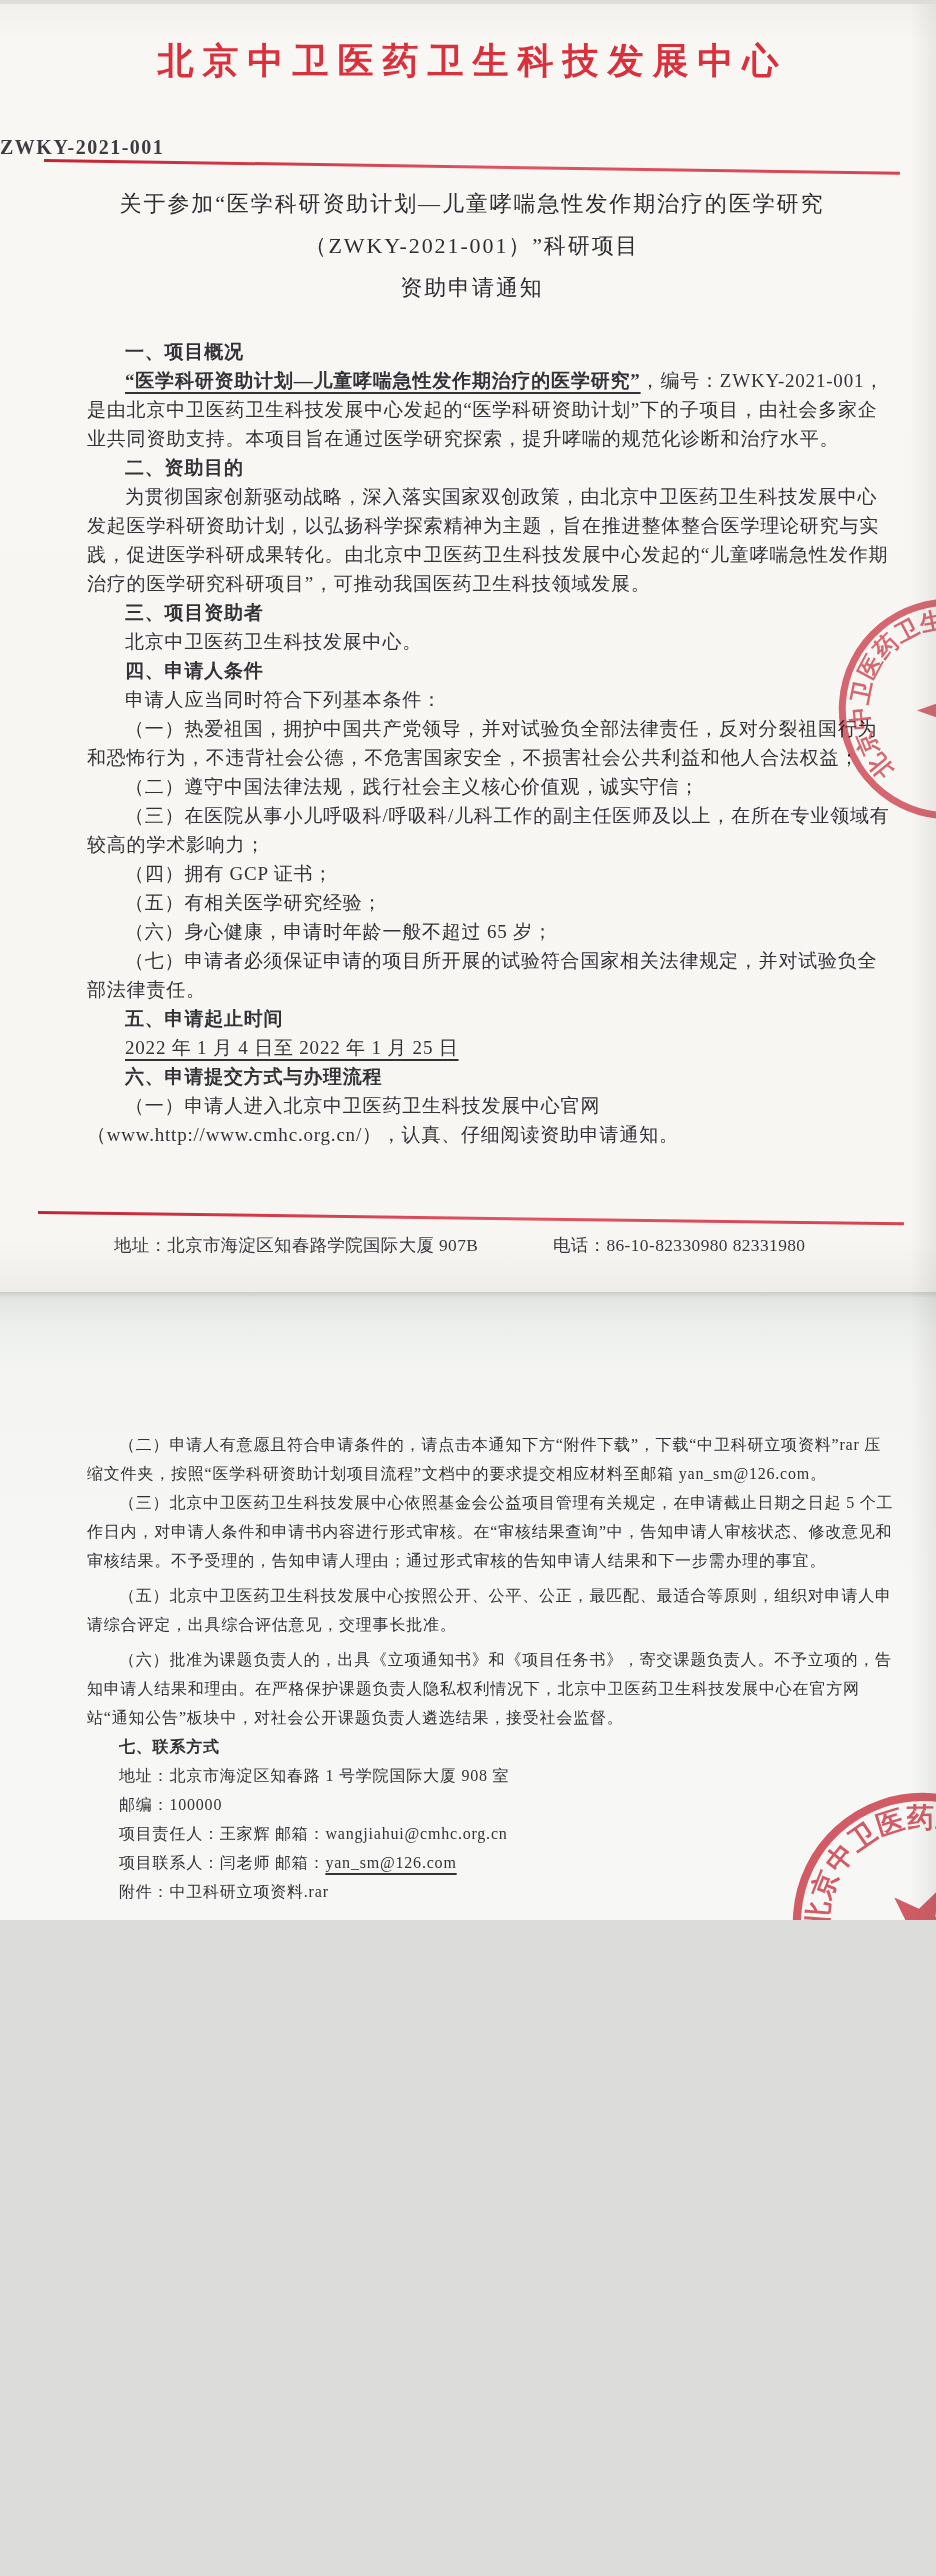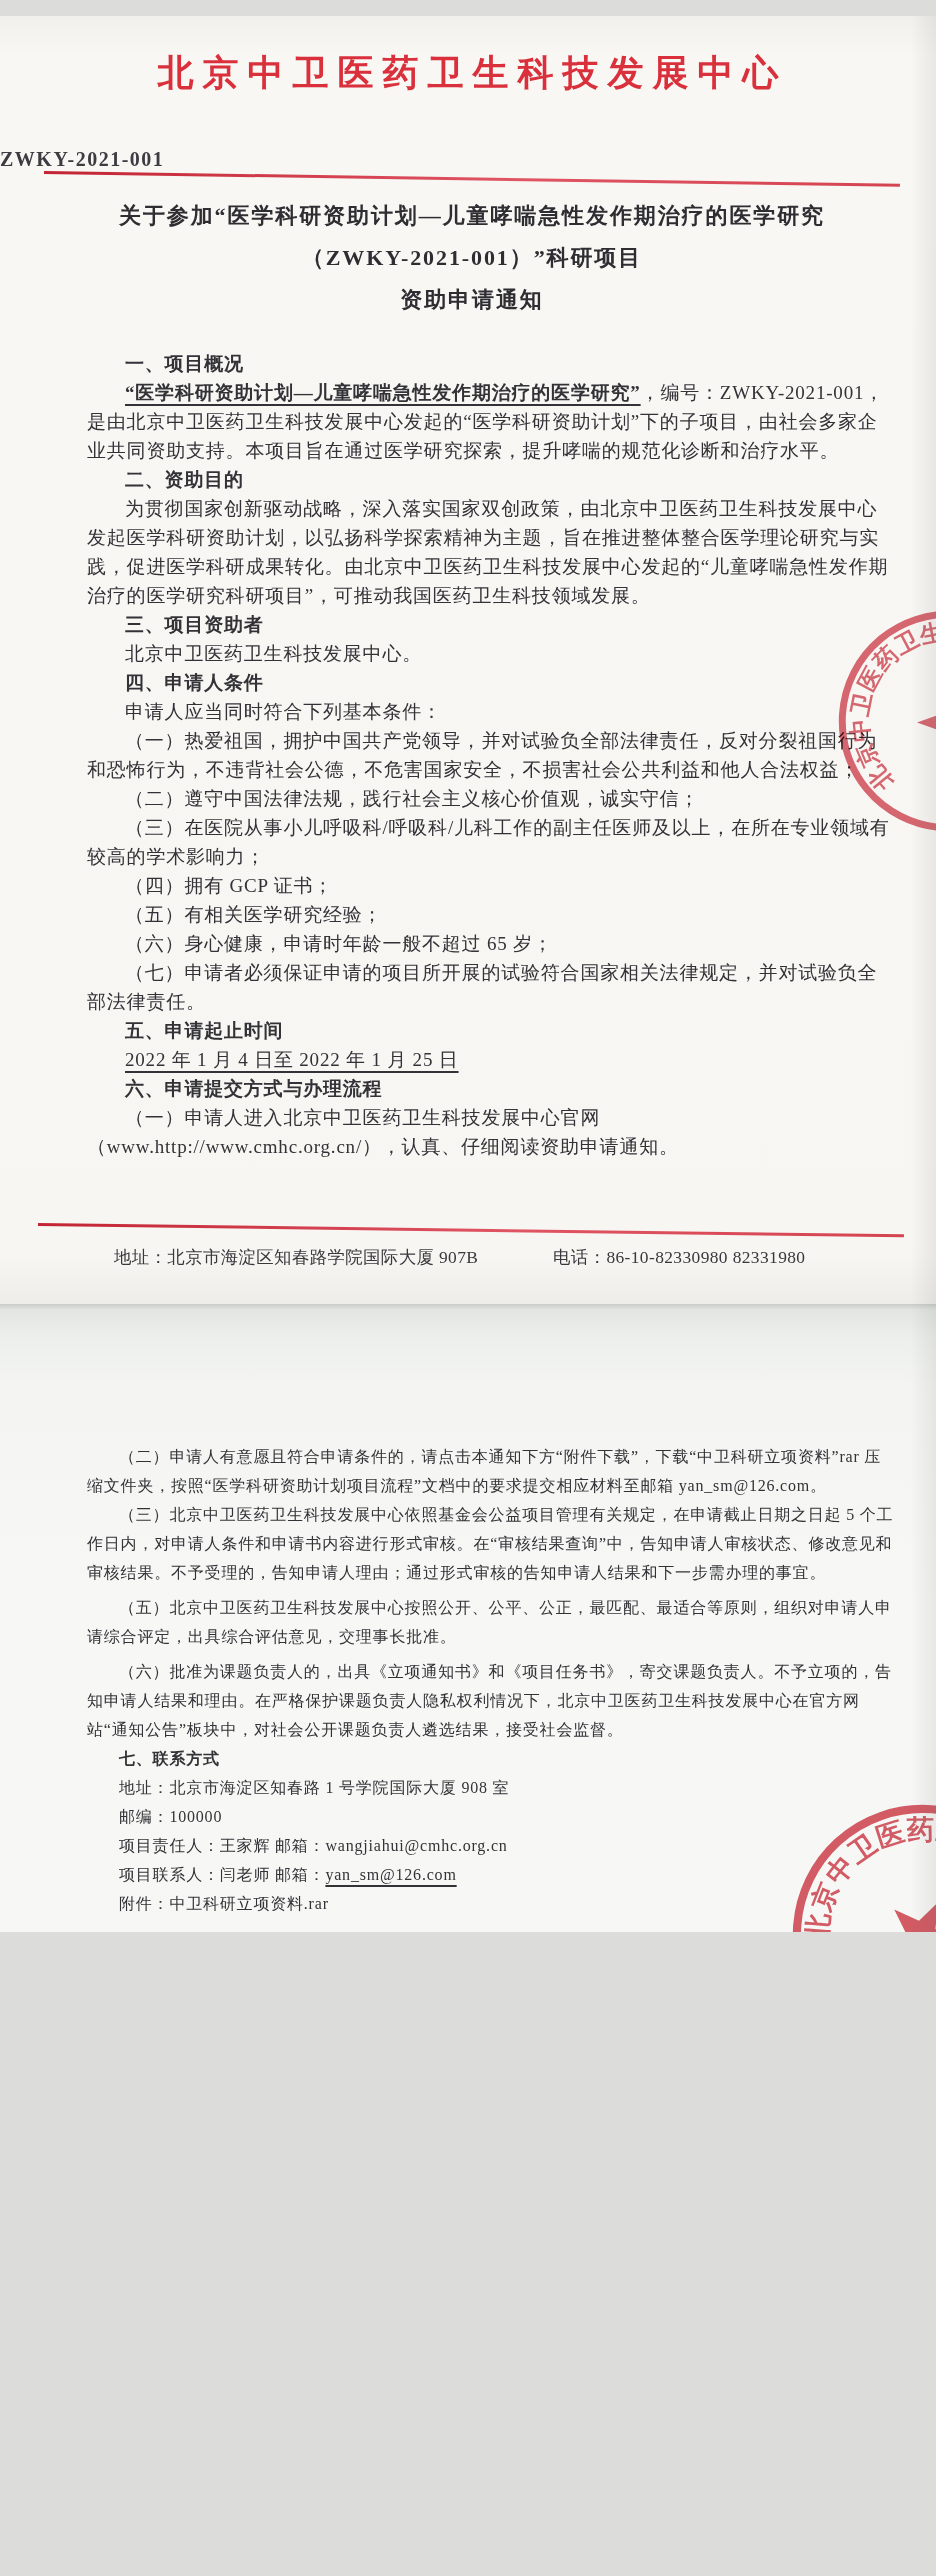--- a/index.html
+++ b/index.html
@@ -1,36 +1,36 @@
 <!DOCTYPE html>
 <html style="font-size:12px"><head>
 <meta charset="utf-8">
 <style>
   html,body { margin:0; padding:0; background:#dcdcda; }
   body { font-family:"Liberation Serif","DejaVu Serif",serif; color:#35353a; }
-  .scan { position:relative; width:936px; height:1916px; margin:16px auto; background:#701a75; overflow:hidden; }
+  .scan { position:relative; width:936px; height:1916px; margin:4px auto; background:#701a75; overflow:hidden; }
   .page { position:absolute; left:0; width:936px; overflow:hidden; }
   .page1 { top:0; height:1288px;
     background:linear-gradient(180deg,#f1f0ec 0%,#f8f7f4 3%,#f7f6f3 96%,#eeedea 100%); }
   .page2 { top:1288px; height:1288px;
     background:linear-gradient(180deg,#c9ccc9 0px,#e2e5e2 6px,#edefec 34px,#f4f5f2 83px,#f7f8f5 303px,#f6f7f4 100%); }
   .right-shade { position:absolute; top:0; right:0; bottom:0; width:26px;
     background:linear-gradient(90deg, rgba(0,0,0,0), rgba(90,90,88,0.10)); pointer-events:none; }
 
   
   .org-head { position:absolute; top:33px; left:0; right:0; text-align:center;
     font-size:36px; font-weight:bold; color:#d9303c; letter-spacing:9px; text-indent:9px; }
   .doc-num { position:absolute; top:132px; left:0; right:0; text-align:left;
     font-size:20px; letter-spacing:1.5px; color:#3c3c41;font-weight:bold; }
   .rule { height:2.7px; background:linear-gradient(90deg,#c22433,#e05563 55%,#d44350);
     transform-origin:left center; }
   .rule-top { position:absolute; top:155px; left:44px; right:36px; transform:rotate(0.85deg); }
   .rule-bottom { position:absolute; top:1207px; left:38px; right:32px; transform:rotate(0.75deg); }
   .title { position:absolute; top:179px; left:0; right:0; text-align:center;
-    font-weight:bold; font-size:22px; line-height:42px; letter-spacing:1.9px; color:#2d2d32;padding-left:8px; }
+    font-weight:normal; font-size:22px; line-height:42px; letter-spacing:1.9px; color:#2d2d32;padding-left:8px; }
 
   
   .content { position:absolute; left:87px; right:42px; top:333px;
     font-size:19px; line-height:29px; letter-spacing:0.8px; color:#323237; }
   .content2 { position:absolute; left:87px; right:42px; top:138px;
     font-size:16px; line-height:29px; letter-spacing:0.8px; color:#323237; }
   .h { font-weight:bold; text-indent:2em; }
   .p { text-indent:2em; }
   .noindent { text-indent:0; }
   .u-bold { font-weight:bold; text-decoration:underline; text-decoration-thickness:1.9px; text-underline-offset:5.3px; }

